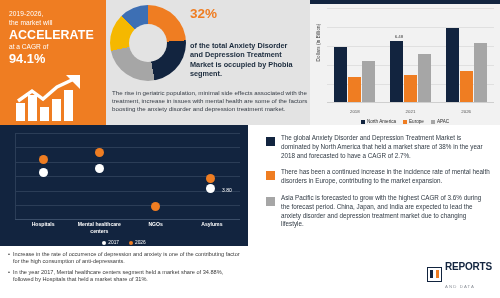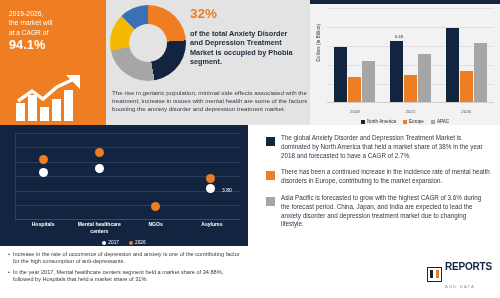--- a/index.html
+++ b/index.html
@@ -44,21 +44,21 @@
        #3d6fb4 316deg 360deg );
     position:relative;
   }
   .donut::after {
     content:""; position:absolute; left:50%; top:50%;
     width:38px; height:38px; margin:-19px 0 0 -19px;
     border-radius:50%; background:#e3e3e3;
   }
   .pct-block { position:absolute; left:84px; top:6px; width:108px; }
   .pct-big { color:#ef7d22; font-size:13.5px; font-weight:bold; line-height:15px; }
-  .pct-text { color:#1b2b3d; font-size:7.3px; font-weight:bold; line-height:9.4px; margin-top:8px; }
+  .pct-text { color:#1b2b3d; font-size:7.3px; font-weight:bold; line-height:9.4px; margin-top:20px; }
   .geri-text {
     position:absolute; left:6px; top:89px; width:196px;
     color:#343b45; font-size:6.2px; line-height:8.2px;
   }
 
   
   .bar-panel { position:absolute; left:310px; top:0; width:190px; height:125px; background:#f2f2f2; }
   .bar-topbar { position:absolute; left:0; top:0; width:190px; height:4px; background:#12243f; }
   .ylabel {
     position:absolute; left:-22px; top:40px; width:60px;
@@ -139,20 +139,21 @@
   .logo-t2 { color:#8c9199; font-size:4.3px; letter-spacing:1.1px; line-height:5px; }
 </style>
 </head>
 <body>
 
 <div class="top-row">
 
   <div class="accel-panel">
     <div class="accel-l1">2019-2026,</div>
     <div class="accel-l2">the market will</div>
+    <div class="accel-big">ACCELERATE</div>
     <div class="accel-l3">at a CAGR of</div>
     <div class="accel-cagr">94.1%</div>
     <svg class="accel-graphic" viewBox="0 0 90 48">
       <rect x="4" y="30" width="9" height="18" fill="#ffffff"></rect>
       <rect x="16" y="22" width="9" height="26" fill="#ffffff"></rect>
       <rect x="28" y="34" width="9" height="14" fill="#ffffff"></rect>
       <rect x="40" y="26" width="9" height="22" fill="#ffffff"></rect>
       <rect x="52" y="17" width="9" height="31" fill="#ffffff"></rect>
       <polyline points="6,28 20,18 31,26 45,14 62,6" fill="none" stroke="#ffffff" stroke-width="3.4"></polyline>
       <polygon points="54,2 68,2 68,16" fill="#ffffff"></polygon>

